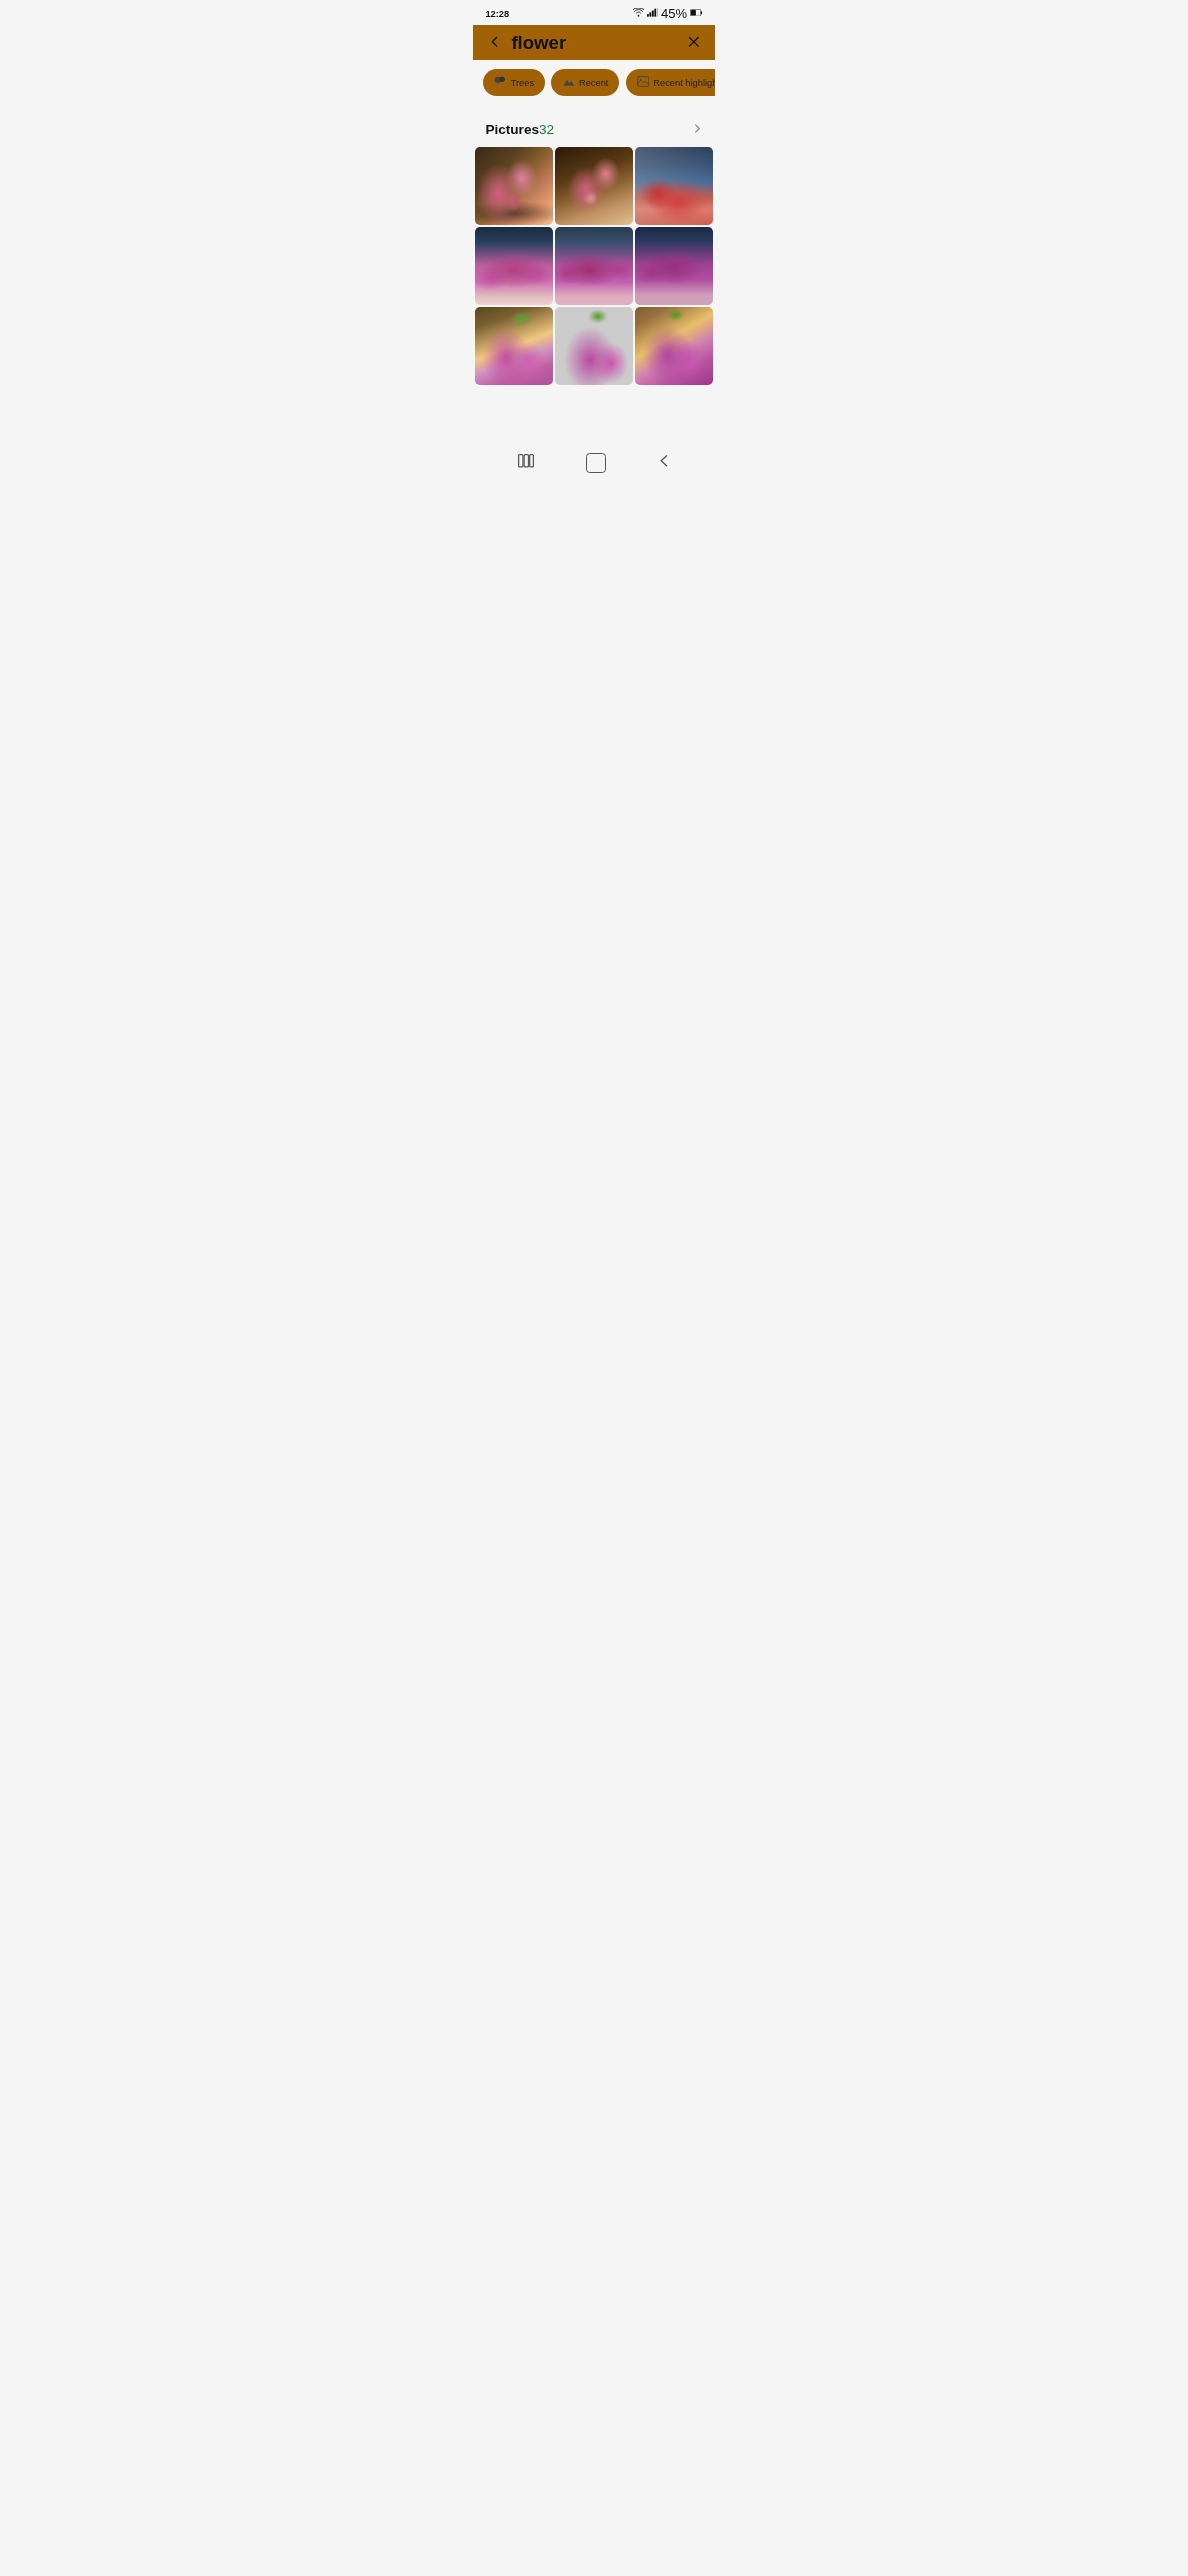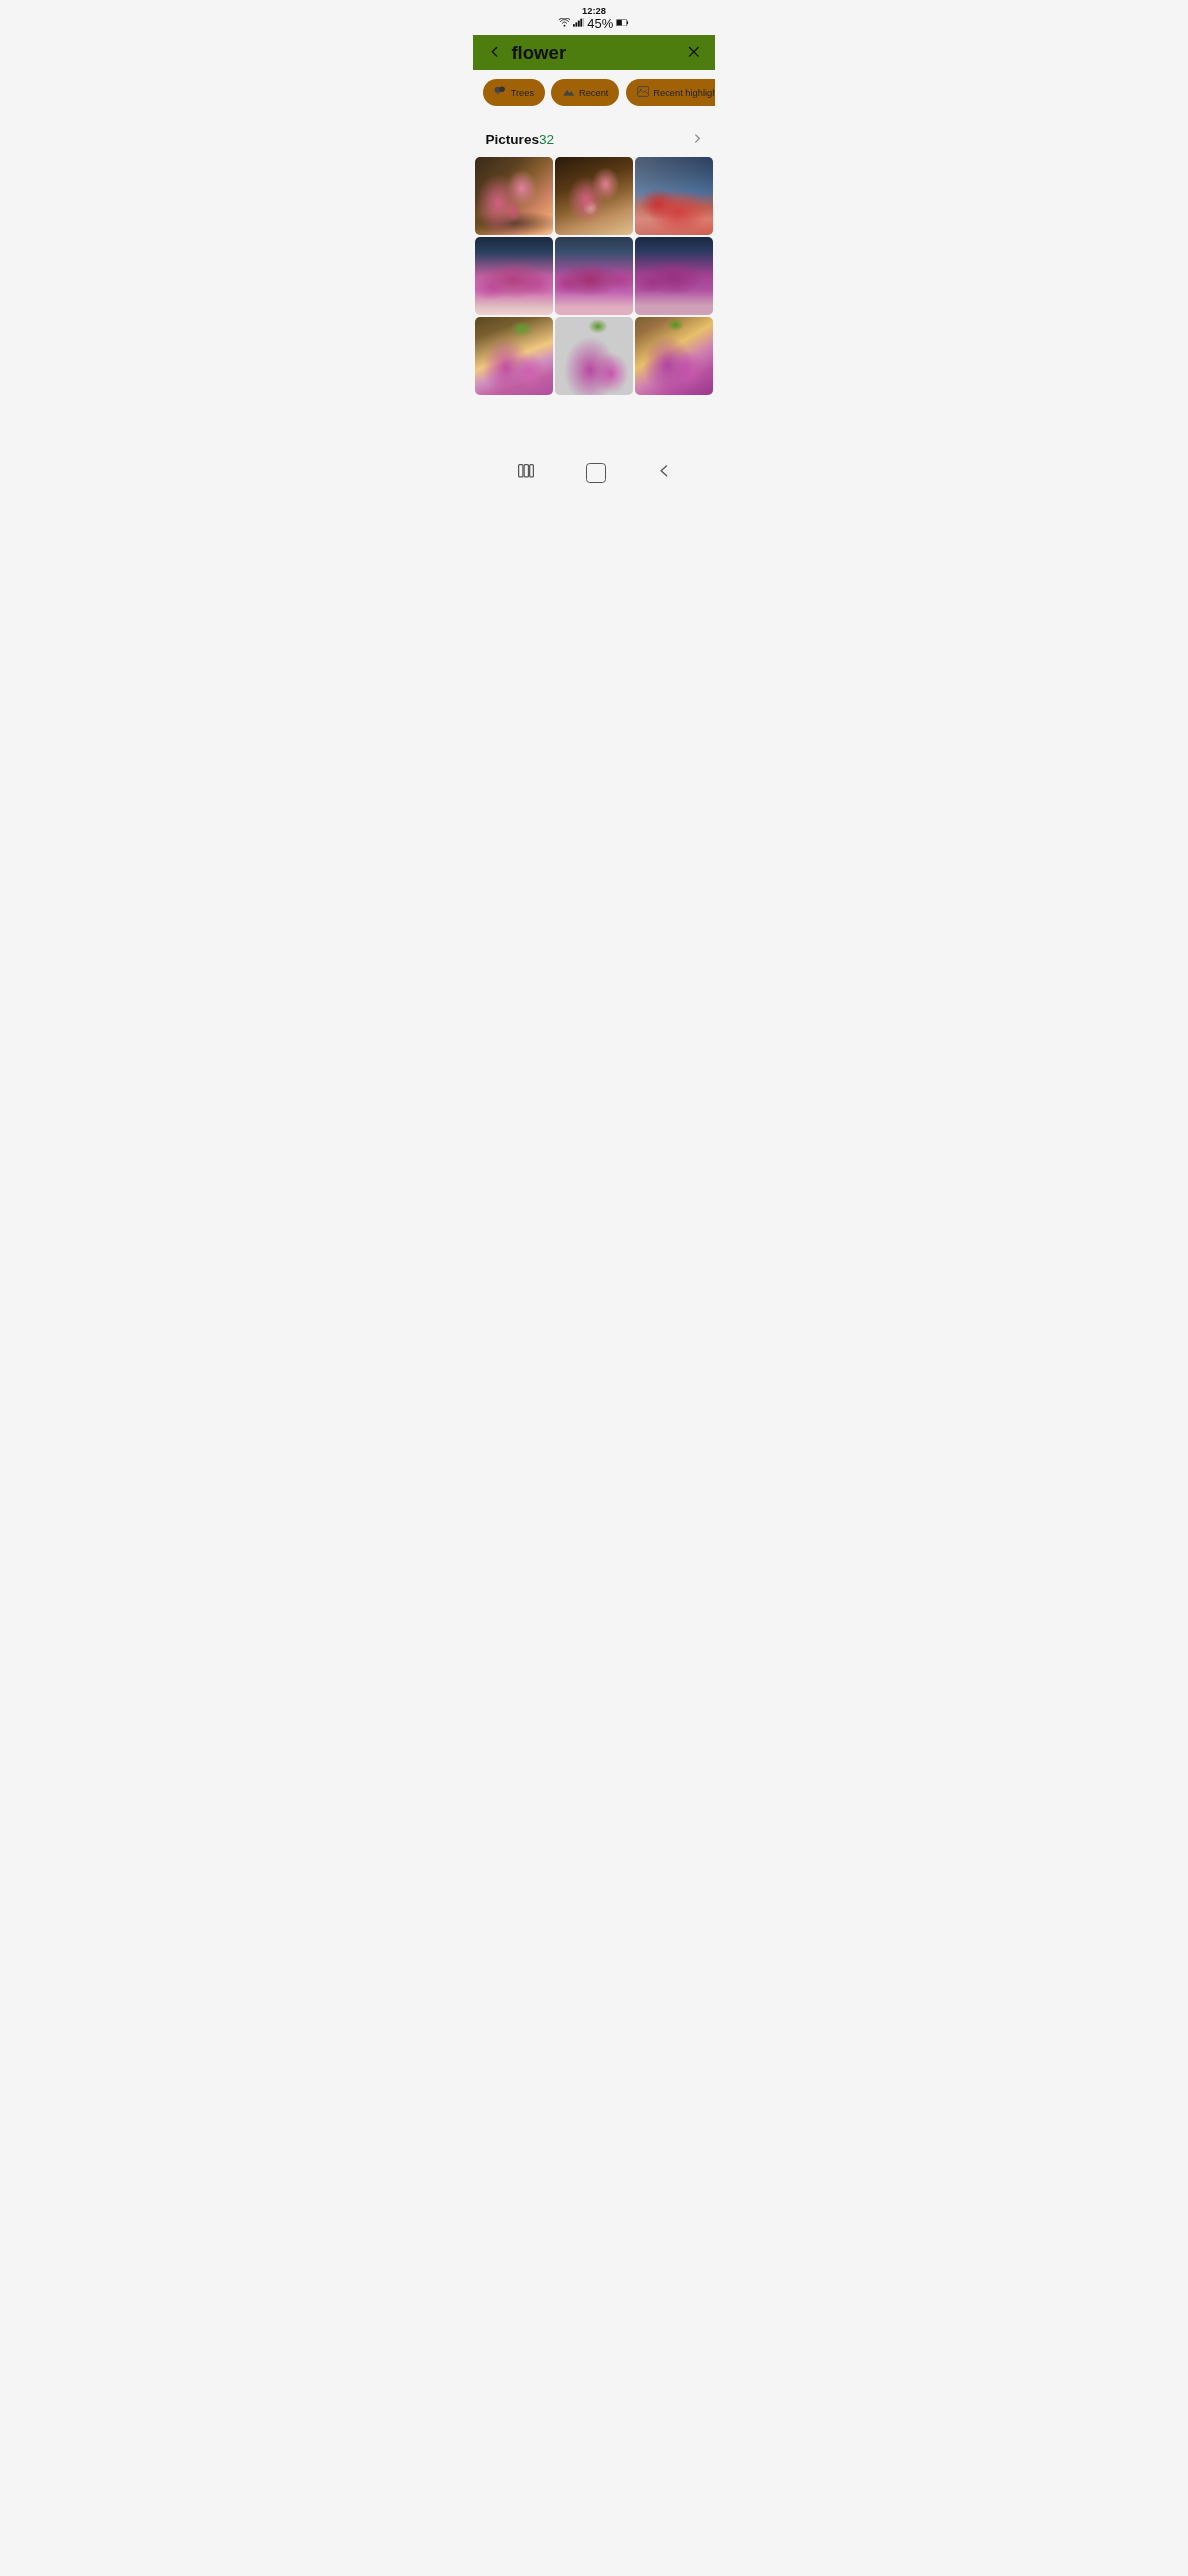--- a/index.html
+++ b/index.html
@@ -15,21 +15,20 @@
       overflow-x: hidden;
     }
 
     
     .status-bar {
       display: flex;
       justify-content: space-between;
       align-items: center;
       padding: 6.2px 12.4px 3.7px;
       background: #f5f5f5;
-      flex-direction: column;
     }
 
     .status-time {
       font-size: 9.3px;
       font-weight: 600;
       color: #111;
     }
 
     .status-icons {
       display: flex;
@@ -42,21 +41,21 @@
     .status-icons span {
       font-size: 8px;
     }
 
     
     .header {
       display: flex;
       align-items: flex-start;
       justify-content: space-between;
       padding: 7.4px 12.4px 6.2px;
-      background: #4d7c0f;
+      background: #a16207;
     }
 
     .back-btn {
       font-size: 13.6px;
       color: #111;
       cursor: pointer;
       padding: 2.5px;
     }
 
     .search-title {

